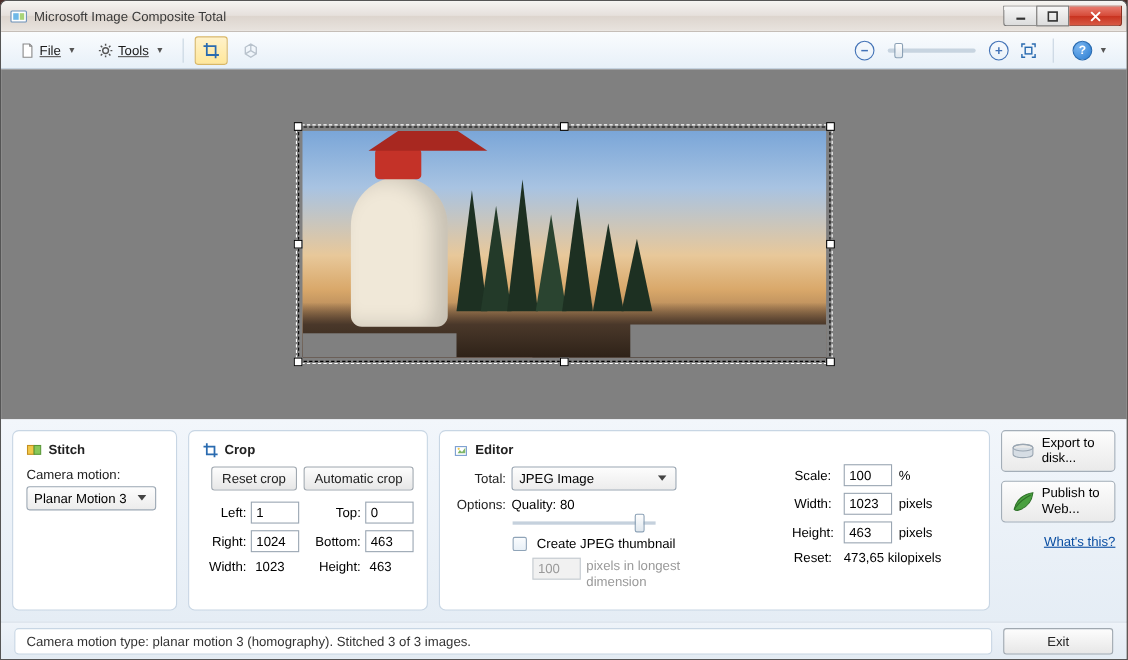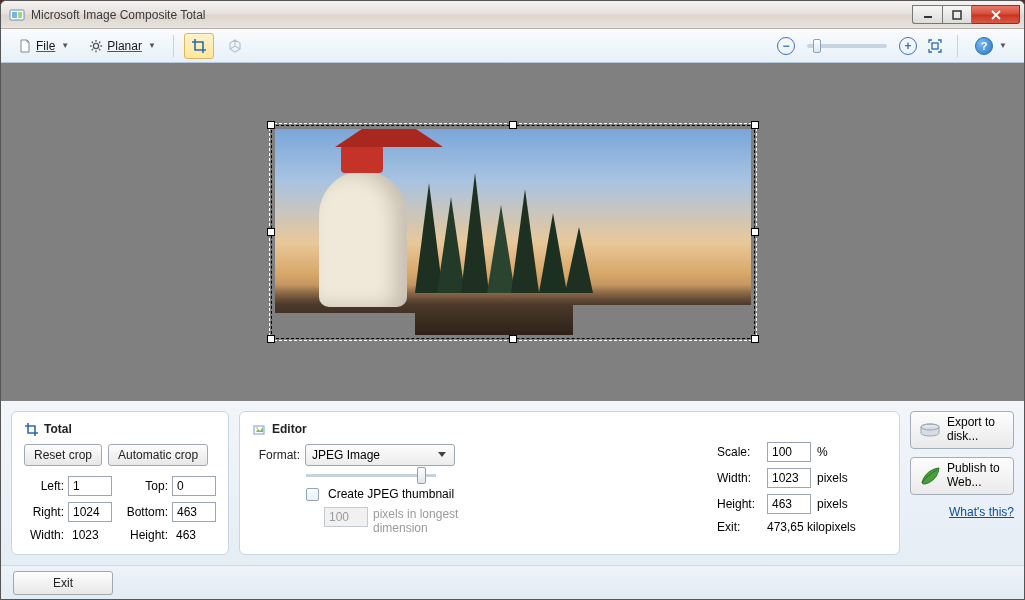--- a/index.html
+++ b/index.html
@@ -62,21 +62,21 @@
   .numbox { width: 44px; height: 20px; border: 1px solid #9aa6b2; background: #fff; padding: 0 4px; display:flex; align-items:center; }
   .numbox.disabled { background:#f1f1f1; color:#9a9a9a; border-color:#c4cad0;}
   .cropgrid { display: grid; grid-template-columns: 44px 52px 52px 52px; row-gap: 6px; align-items: center; margin-top: 10px;}
   .cropgrid label { text-align: right; padding-right: 4px; }
   .exportL { flex: 1; }
   .qslider { width: 130px; height: 3px; background: #c5d1dd; position: relative; margin: 8px 0 10px 54px; }
   .qslider .thumb { position: absolute; right: 10px; top: -7px; width: 9px; height: 17px; background: linear-gradient(to bottom,#fefefe,#dfe7ee); border: 1px solid #8aa0b5; border-radius: 2px; }
   .checkbox { width: 13px; height: 13px; border: 1px solid #8fa4b8; background: linear-gradient(to bottom,#fafcfe,#e8f0f7); border-radius: 2px; display: inline-block; vertical-align: middle; margin-right: 4px;}
   .exportR { width: 170px; }
   .exportR .row { display: flex; align-items: center; gap: 6px; margin-bottom: 6px; }
-  .exportR .row label { width: 44px; text-align: left; }
+  .exportR .row label { width: 44px; text-align: center; }
   .bigbtn { width: 104px; height: 38px; background: linear-gradient(to bottom,#fdfdfd,#eaeaea); border: 1px solid #a4aeb8; border-radius: 4px; display: flex; align-items: center; gap: 6px; padding: 0 8px; }
   .bigbtn .icon{ width:22px; height:22px; flex-shrink:0;}
   .bigbtn .lbl { line-height: 1.15; }
   .link { color: #0a4ea2; text-decoration: underline; text-align: right; margin-top: 2px;}
   
   .statusbar { height: 34px; background: linear-gradient(to bottom,#eef3f9,#e3ebf3); border-top: 1px solid #cfdae5; display: flex; align-items: center; padding: 0 12px; gap: 10px; }
   .statusbox { flex: 1; background: #fff; border: 1px solid #c8d6e4; border-radius: 4px; height: 24px; display: flex; align-items: center; padding: 0 10px; color: #333;}
   .exitbtn { width: 100px; height: 24px; }
   .gearicon{ width:14px;height:14px; }
   .greytxt{ color:#9a9a9a; }
@@ -130,21 +130,21 @@
             <line x1="8" y1="1" x2="8" y2="3"></line>
             <line x1="8" y1="13" x2="8" y2="15"></line>
             <line x1="1" y1="8" x2="3" y2="8"></line>
             <line x1="13" y1="8" x2="15" y2="8"></line>
             <line x1="3" y1="3" x2="4.5" y2="4.5"></line>
             <line x1="11.5" y1="11.5" x2="13" y2="13"></line>
             <line x1="3" y1="13" x2="4.5" y2="11.5"></line>
             <line x1="11.5" y1="4.5" x2="13" y2="3"></line>
           </g>
         </svg>
-      <span style="text-decoration:underline;text-decoration-color:#555;">Planar</span>
+      <span style="text-decoration:underline;text-decoration-color:#555;">Tools</span>
       <span class="tdrop">▼</span>
     </div>
     <div class="tsep"></div>
     <div class="tbtn active">
       <svg width="16" height="16">
           <path d="M4 1v11h11 M1 4h11v11" stroke="#2a6bb0" stroke-width="1.6" fill="none"></path>
         </svg>
     </div>
     <div class="tbtn">
       <svg width="16" height="16">
@@ -201,29 +201,49 @@
       <div class="handle h-w"></div>
       <div class="handle h-e"></div>
       <div class="handle h-sw"></div>
       <div class="handle h-s"></div>
       <div class="handle h-se"></div>
     </div>
   </div>
 
   <div class="panels">
 
+    <div class="panel p-stitch">
+      <h3>
+        <svg width="14" height="14">
+            <rect x="1" y="3" width="6" height="8" fill="#f2c84a" stroke="#c49020"></rect>
+            <rect x="7" y="3" width="6" height="8" fill="#87c85a" stroke="#5a9838"></rect>
+          </svg>
+        <span>Stitch</span>
+      </h3>
+      <div class="formrow" style="flex-direction:column;align-items:flex-start;gap:4px;">
+        <label>Camera motion:</label>
+        <div class="combo">
+          <span>Planar Motion 3</span>
+          <span class="arrowbox">
+              <svg width="8" height="6">
+                <path d="M0 0h8L4 5z" fill="#444"></path>
+              </svg>
+            </span>
+        </div>
+      </div>
+    </div>
 
     <div class="panel p-crop">
       <h3>
         <svg width="14" height="14">
             <path d="M4 1v10h10 M1 4h10v10" stroke="#2a6bb0" stroke-width="1.6" fill="none"></path>
           </svg>
-        <span>Total</span>
+        <span>Crop</span>
       </h3>
-      <div style="display:flex;gap:6px;margin-bottom:4px;">
+      <div style="display:flex;gap:6px;margin-bottom:4px;justify-content:flex-end;">
         <button class="btn">Reset crop</button>
         <button class="btn">Automatic crop</button>
       </div>
       <div class="cropgrid">
         <label>Left:</label>
         <div class="numbox">
             <span>1</span>
           </div>
         <label>Top:</label>
         <div class="numbox">
@@ -250,29 +270,33 @@
       <div class="exportL">
         <h3>
           <svg width="14" height="14">
               <rect x="2" y="4" width="10" height="8" fill="#fff" stroke="#7a9ed0"></rect>
               <path d="M4 10l2-3 2 2 3-4v5z" fill="#7fb66a"></path>
               <circle cx="5" cy="6" r="1" fill="#f2c84a"></circle>
             </svg>
           <span>Editor</span>
         </h3>
         <div class="formrow">
-          <label style="width:48px;">Format:</label>
+          <label style="width:48px;">Total:</label>
           <div class="combo" style="width:150px;">
             <span>JPEG Image</span>
             <span class="arrowbox">
                 <svg width="8" height="6">
                   <path d="M0 0h8L4 5z" fill="#444"></path>
                 </svg>
               </span>
           </div>
+        </div>
+        <div class="formrow">
+          <label style="width:48px;">Options:</label>
+          <span>Quality: 80</span>
         </div>
         <div class="qslider">
             <div class="thumb"></div>
           </div>
         <div class="formrow" style="margin-left:54px;">
           <span class="checkbox"></span>
           <span>Create JPEG thumbnail</span>
         </div>
         <div class="formrow" style="margin-left:72px;align-items:flex-start;">
           <div class="numbox disabled">
@@ -298,21 +322,21 @@
           <span>pixels</span>
         </div>
         <div class="row">
           <label>Height:</label>
           <div class="numbox">
               <span>463</span>
             </div>
           <span>pixels</span>
         </div>
         <div class="row">
-          <label>Exit:</label>
+          <label>Reset:</label>
           <span>473,65 kilopixels</span>
         </div>
       </div>
     </div>
 
     <div class="rightcol">
       <div class="bigbtn">
         <span class="icon"><svg viewBox="0 0 22 22">
               <ellipse cx="11" cy="8" rx="9" ry="3" fill="#e8e8e8" stroke="#9aa6b2"></ellipse>
               <path d="M2 8v6c0 1.7 4 3 9 3s9-1.3 9-3V8" fill="#d6dde4" stroke="#9aa6b2"></path>
@@ -325,15 +349,16 @@
               <path d="M3 18c2-9 9-14 17-15-1 8-6 14-14 16-1 0-2 0-3-1z" fill="#4aa040" stroke="#2e7028"></path>
               <path d="M3 18c4-6 9-10 15-13" stroke="#2e7028" fill="none"></path>
             </svg></span>
         <span class="lbl">Publish to Web...</span>
       </div>
       <a class="link">What's this?</a>
     </div>
   </div>
 
   <div class="statusbar">
+    <div class="statusbox">Camera motion type: planar motion 3 (homography). Stitched 3 of 3 images.</div>
     <button class="btn exitbtn">Exit</button>
   </div>
 </div>
 
 </body></html>

